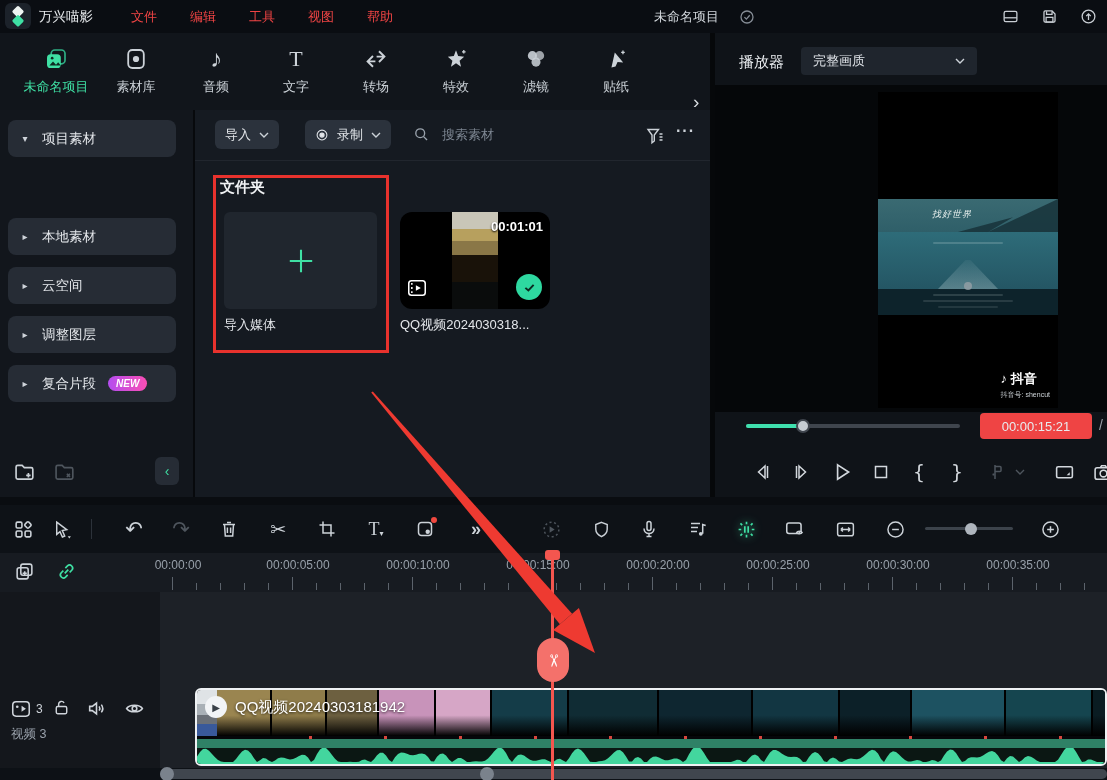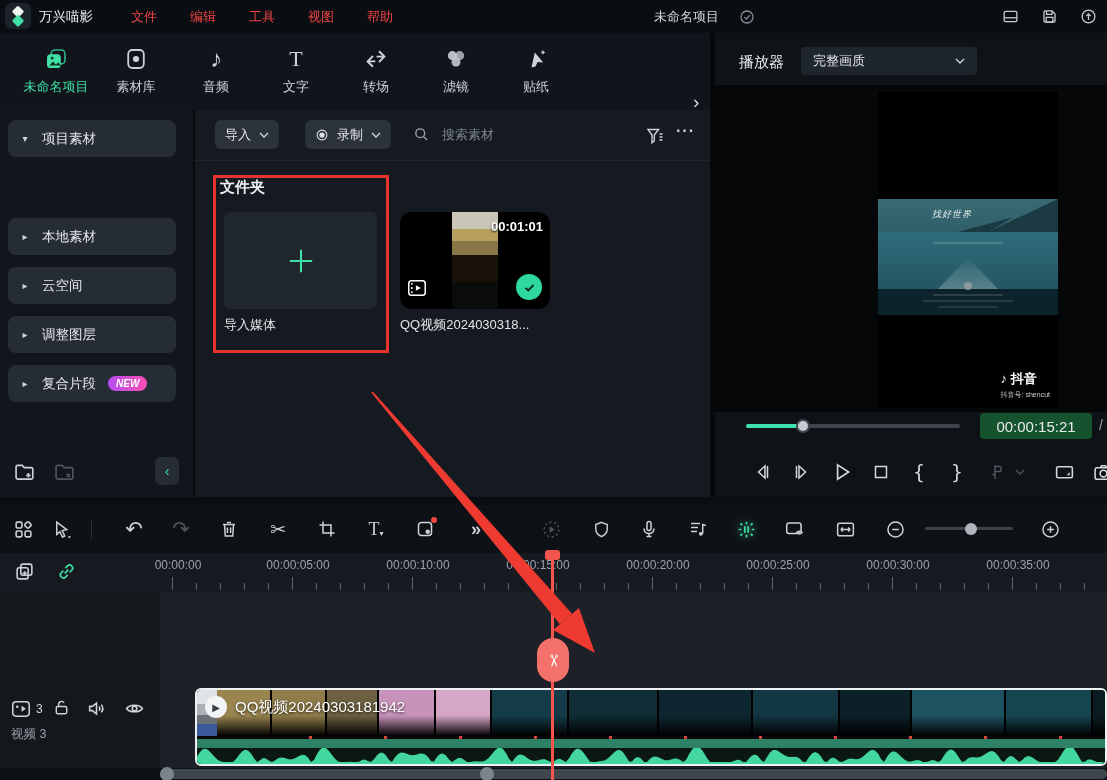--- a/index.html
+++ b/index.html
@@ -73,22 +73,22 @@
   .road{position:absolute;left:60px;top:28px;width:60px;height:29px;background:linear-gradient(180deg,rgba(225,240,240,.05),rgba(225,240,240,.28));clip-path:polygon(46% 0,54% 0,100% 100%,0 100%);}
   .fline{position:absolute;background:rgba(235,245,245,.4);height:1.5px;border-radius:1px;}
   .band3{position:absolute;left:0;top:197px;width:180px;height:26px;background:#0d232b;}
   .pdot{position:absolute;left:86px;top:190px;width:8px;height:8px;border-radius:50%;background:#96a0a6;opacity:.8;}
   .tiktok{position:absolute;right:8px;bottom:8px;color:#fff;}
   .tiktok .b{font-size:13px;font-weight:bold;}
   .tiktok .s{font-size:7px;color:#cdd3d7;margin-top:2px;}
   .pslider{position:absolute;left:31px;top:391px;width:214px;height:4px;border-radius:2px;background:#3f454d;cursor:pointer;}
   .pslider .fill{position:absolute;left:0;top:0;height:4px;width:57px;border-radius:2px;background:#3fe0ae;}
   .pslider .knob{position:absolute;left:50px;top:-5px;width:14px;height:14px;border-radius:50%;background:#c6ccd2;border:2px solid #40464e;box-sizing:border-box;}
-  .ptime{position:absolute;left:265px;top:380px;width:112px;height:26px;background:#14532d;border-radius:4px;
-         display:flex;align-items:center;justify-content:center;font-size:15px;color:#e8ebee;}
+  .ptime{position:absolute;left:265px;top:380px;width:112px;height:26px;background:#ef4444;border-radius:4px;
+         display:flex;align-items:center;justify-content:center;font-size:13px;color:#e8ebee;}
   .psep{position:absolute;left:384px;top:384px;font-size:14px;color:#9aa1aa;}
   .pctrl{position:absolute;top:427px;width:24px;height:24px;display:flex;align-items:center;justify-content:center;color:#d3d8dd;cursor:pointer;}
   .brace{font-size:19px;color:#d3d8dd;font-family:"DejaVu Sans Mono",monospace;}
 
   
   .timeline{position:absolute;left:0;top:497px;width:1107px;height:283px;background:#0d1116;}
   .tl-gap{position:absolute;left:0;top:0;width:1107px;height:8px;background:#0a0d11;}
   .tl-toolbar{position:absolute;left:0;top:8px;width:1107px;height:48px;background:#0e1217;}
   .ticon{position:absolute;top:12px;width:24px;height:24px;display:flex;align-items:center;justify-content:center;color:#ccd2d8;cursor:pointer;}
   .tsep{position:absolute;left:91px;top:14px;width:1px;height:20px;background:#2c323a;}
@@ -205,20 +205,27 @@
       <div class="tab">
         <span style="font-size:22px;line-height:24px;font-family:'Liberation Serif','DejaVu Serif',serif;">T</span>
         <span class="lb">文字</span>
       </div>
       <div class="tab">
         <svg width="24" height="24" viewBox="0 0 20 20" fill="none" stroke="currentColor" stroke-width="1.6">
           <path d="M12.5 3.5 17 8l-4.5 4.5M17 8h-6.5"></path>
             <path d="M7.5 16.5 3 12l4.5-4.5M3 12h6.5"></path>
           </svg>
         <span class="lb">转场</span>
+      </div>
+      <div class="tab">
+        <svg width="24" height="24" viewBox="0 0 20 20">
+          <path d="M10 2.8 11.8 7.6 16.8 8.2 13 11.4 14.2 16.4 10 13.6 5.8 16.4 7 11.4 3.2 8.2 8.2 7.6Z" fill="currentColor"></path>
+          <path d="M16.5 2.5v3M15 4h3" stroke="currentColor" stroke-width="1.1"></path>
+          </svg>
+        <span class="lb">特效</span>
       </div>
       <div class="tab">
         <svg width="24" height="24" viewBox="0 0 20 20">
           <circle cx="7" cy="7.2" r="3.8" fill="currentColor" fill-opacity=".9"></circle>
           <circle cx="13" cy="7.2" r="3.8" fill="currentColor" fill-opacity=".75"></circle>
           <circle cx="10" cy="12.6" r="3.8" fill="currentColor" fill-opacity=".85"></circle>
           </svg>
         <span class="lb">滤镜</span>
       </div>
       <div class="tab">

